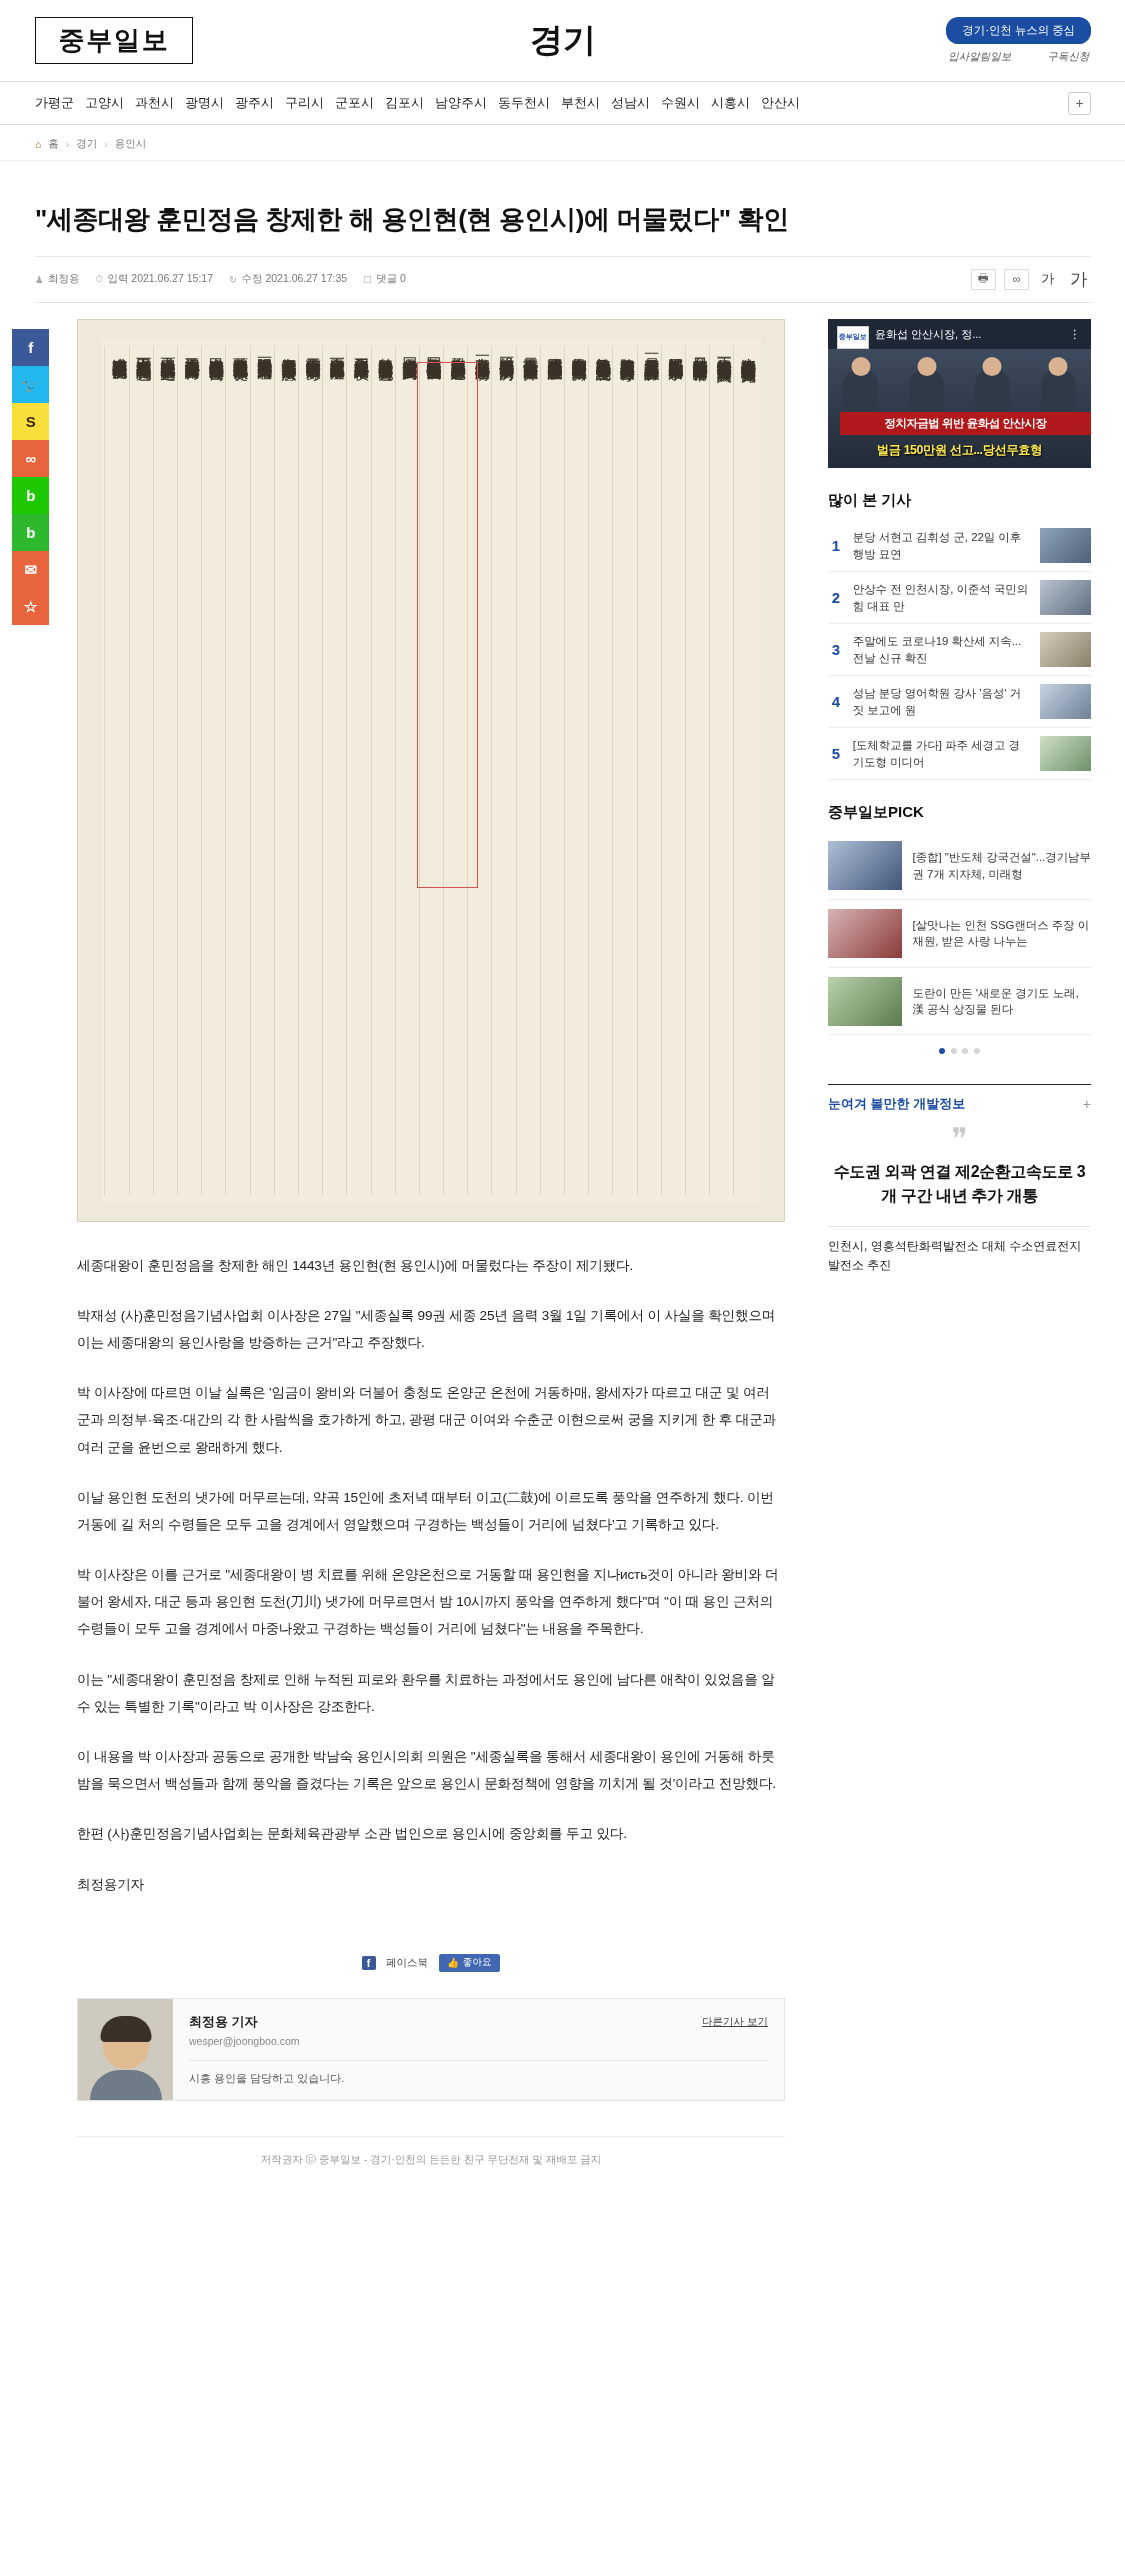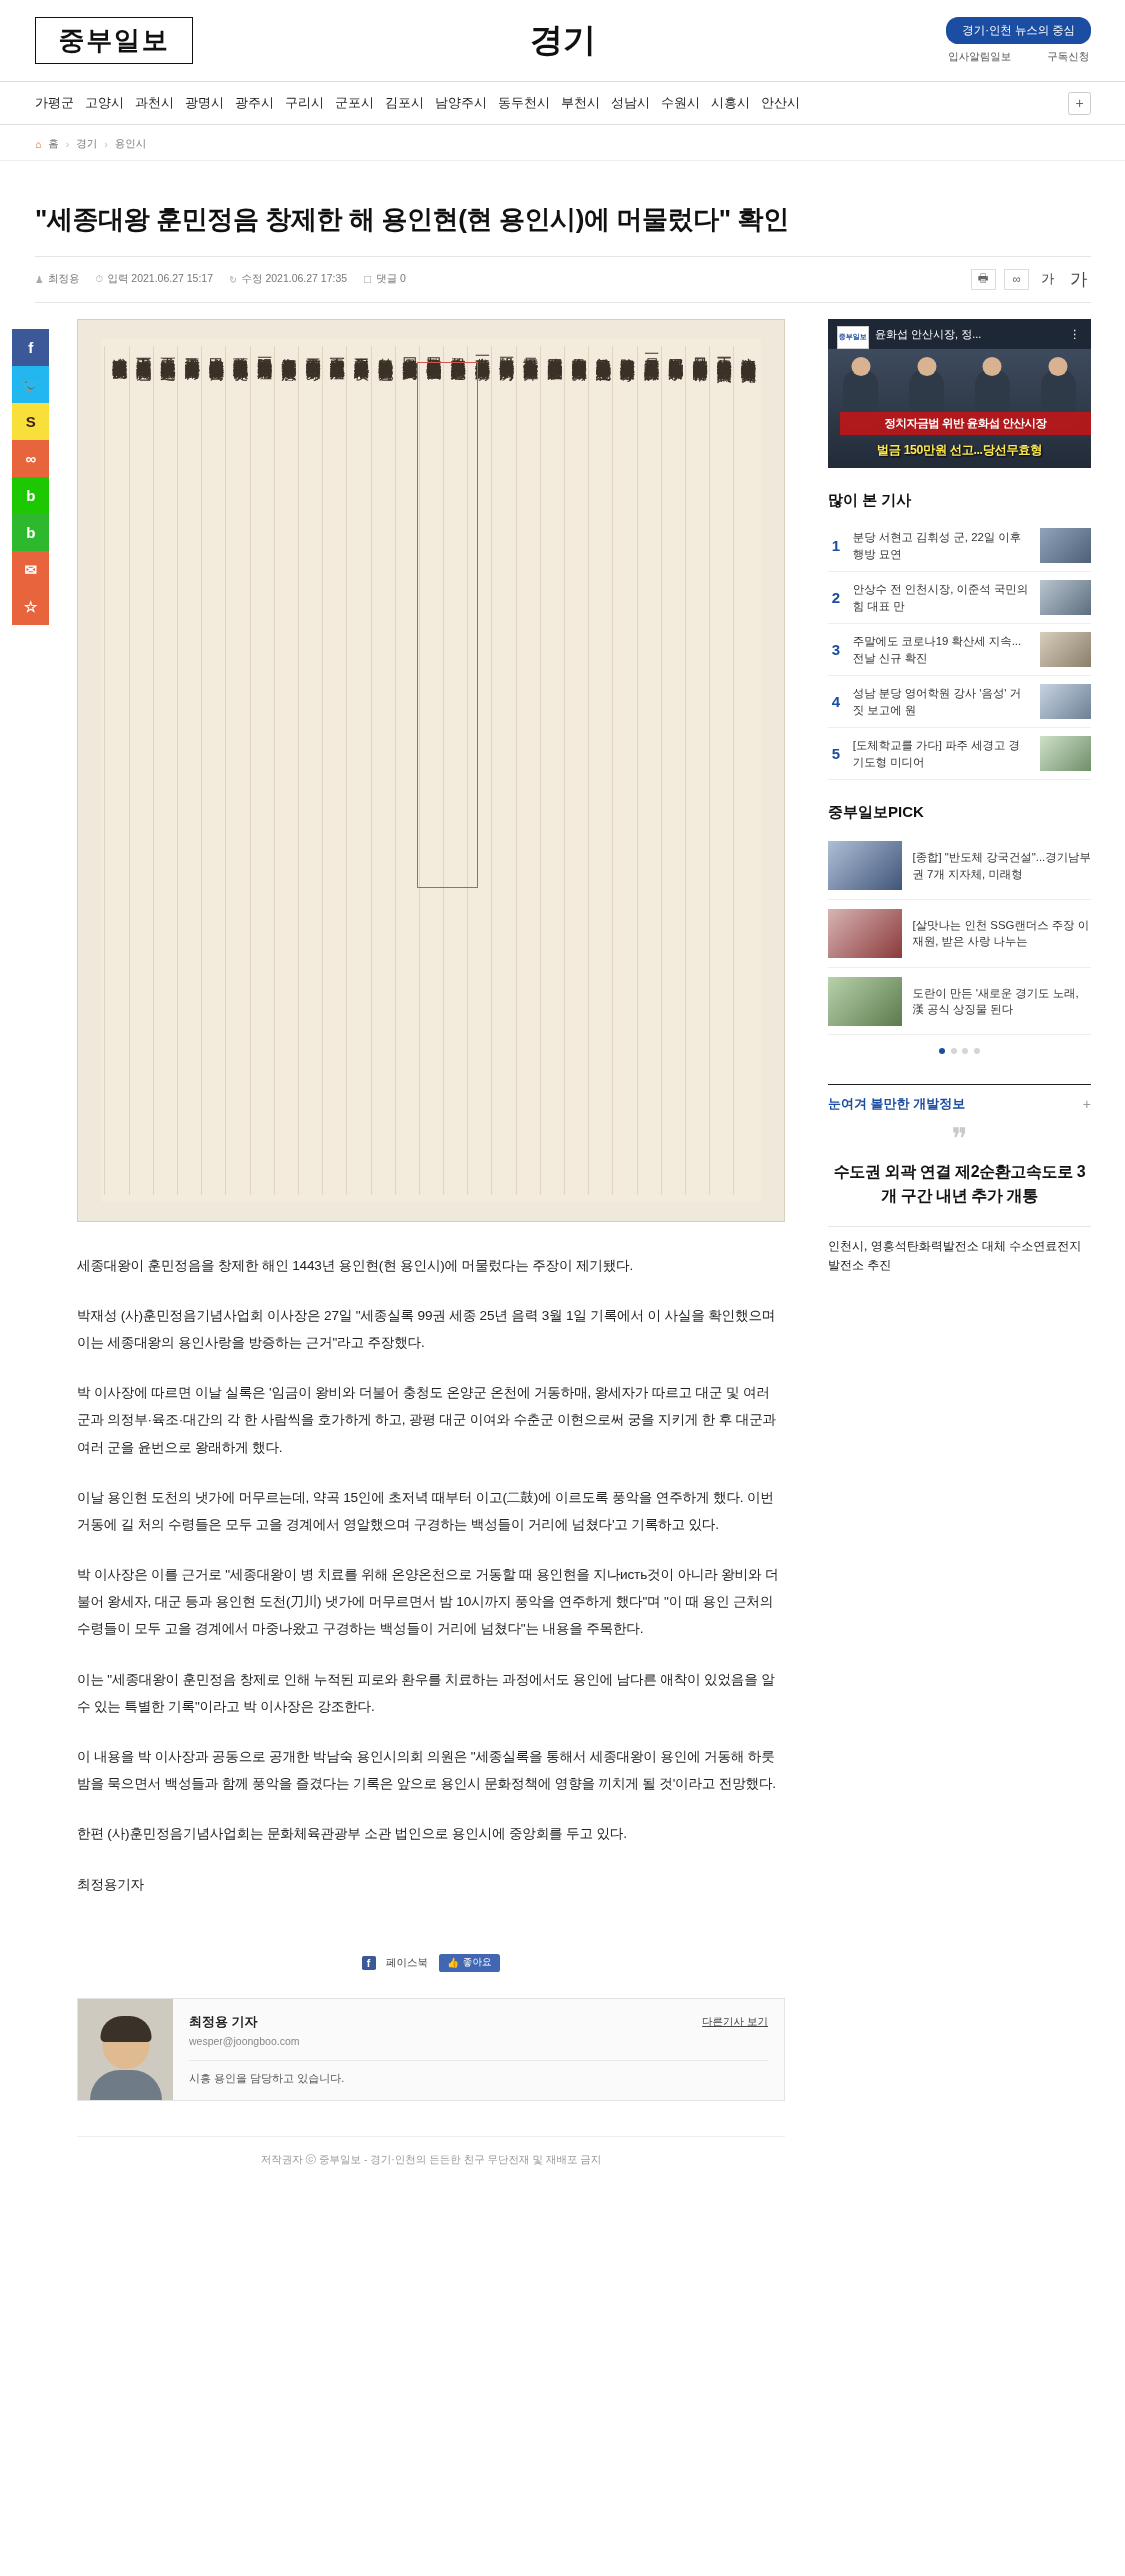--- a/index.html
+++ b/index.html
@@ -60,20 +60,21 @@
     display: inline-block;
     white-space: nowrap;
   }
   .promo-links {
     margin-top: 5.3px;
     font-size: 10.5px;
     color: #555;
     display: flex;
     gap: 36px;
     justify-content: center;
+    font-style: italic;
   }
 
   
   .gnb {
     border-top: 0.9px solid #ddd;
     border-bottom: 0.9px solid #ddd;
     height: 44px;
     display: flex;
     align-items: center;
     padding: 0 35px;

